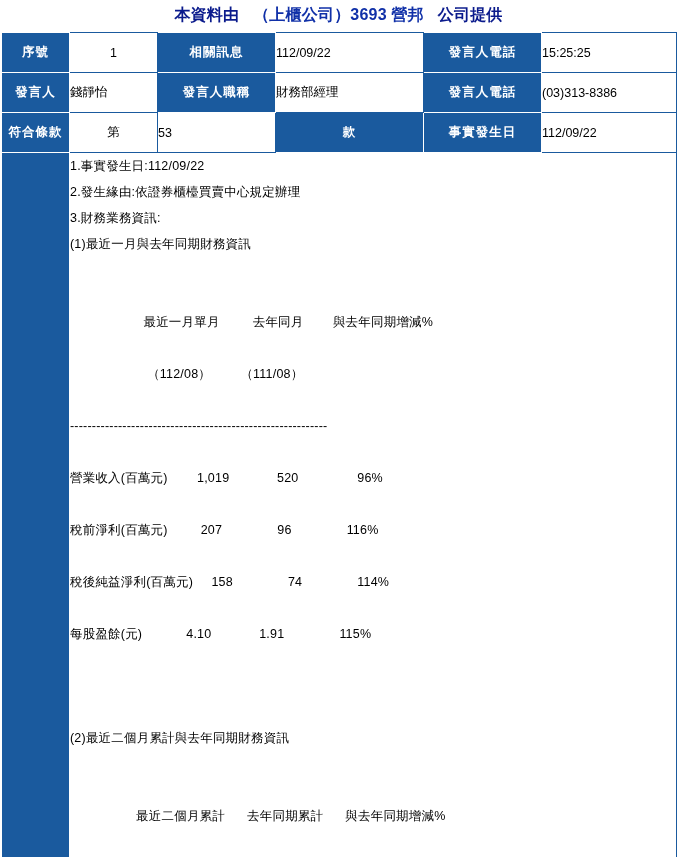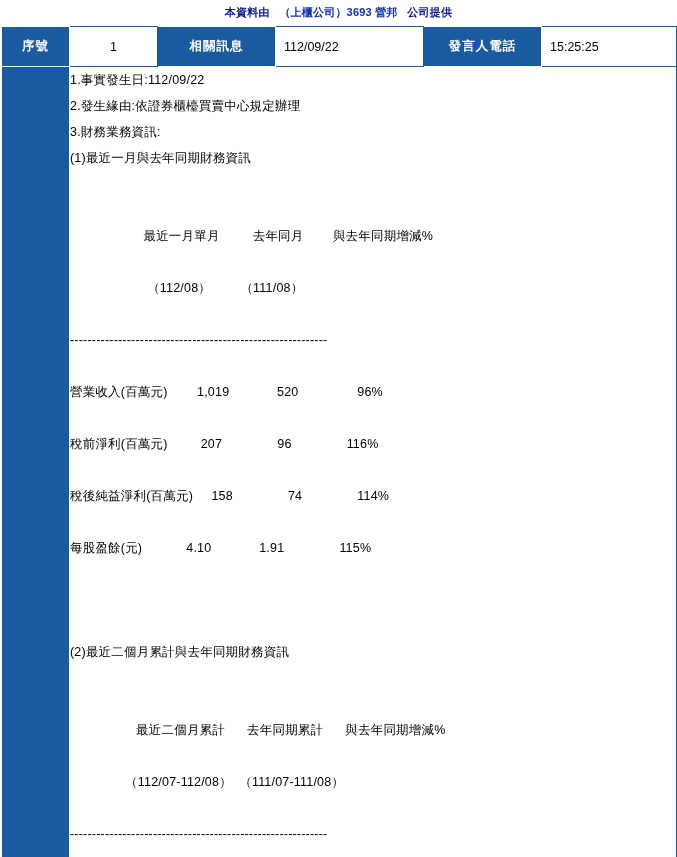--- a/index.html
+++ b/index.html
@@ -10,21 +10,21 @@
   }
   #page {
     position: relative;
     width: 677px;
     height: 857px;
     background: #ffffff;
     overflow: hidden;
   }
   .header-line {
     text-align: center;
-    font-size: 11px;
+    font-size: 16px;
     font-weight: bold;
     color: #0a1a8c;
     padding: 5px 0 6px 0;
     letter-spacing: 0.2px;
   }
   .header-line .seg { white-space: pre; }
   .header-line .link {
     color: #1030a8;
   }
   table.main {
@@ -50,21 +50,21 @@
   }
   .val {
     background: #ffffff;
     color: #000000;
     border: 1px solid #1a5a9e !important;
     padding-left: 8px;
     height: 30px;
     font-size: 12.5px;
   }
   .val.center { text-align: center; padding-left: 0; }
-  .val.c2 { padding-left: 8px; }
+  .val.c2 { padding-left: 0; }
   .bodycell {
     background: #ffffff;
     border: 1px solid #1a5a9e !important;
     vertical-align: top;
     padding: 14px 10px 10px 14px;
   }
   .sidebar {
     background: #1a5a9e;
     border: 1px solid #ffffff !important;
   }
@@ -97,20 +97,36 @@
       <col style="width:135px">
     </colgroup>
     <tbody>
       <tr>
         <td class="lbl">序號</td>
         <td class="val center">1</td>
         <td class="lbl">相關訊息</td>
         <td class="val c2">112/09/22</td>
         <td class="lbl">發言人電話</td>
         <td class="val c2">15:25:25</td>
+      </tr>
+      <tr>
+        <td class="lbl">發言人</td>
+        <td class="val c2">錢靜怡</td>
+        <td class="lbl">發言人職稱</td>
+        <td class="val c2">財務部經理</td>
+        <td class="lbl">發言人電話</td>
+        <td class="val c2">(03)313-8386</td>
+      </tr>
+      <tr>
+        <td class="lbl">符合條款</td>
+        <td class="val center">第</td>
+        <td class="val c2">53</td>
+        <td class="lbl">款</td>
+        <td class="lbl">事實發生日</td>
+        <td class="val c2">112/09/22</td>
       </tr>
       <tr>
         <td class="sidebar">&nbsp;</td>
         <td class="bodycell" colspan="5">
           <pre class="body">1.事實發生日:112/09/22
 2.發生緣由:依證券櫃檯買賣中心規定辦理
 3.財務業務資訊:
 (1)最近一月與去年同期財務資訊
 
 

